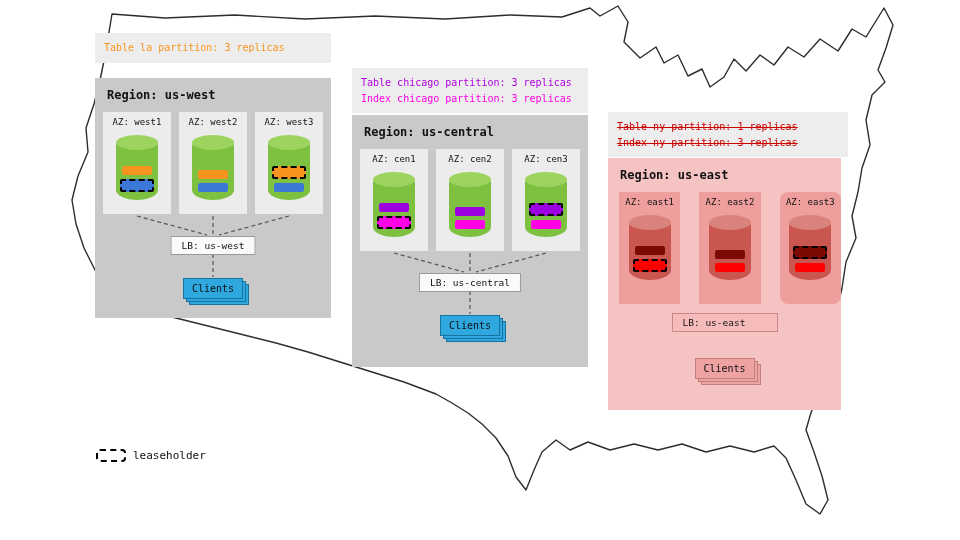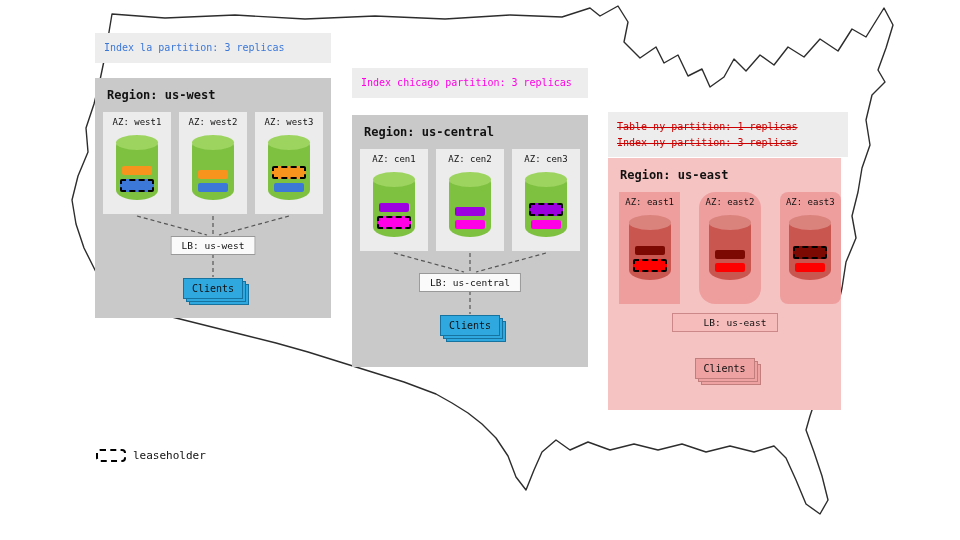--- a/index.html
+++ b/index.html
@@ -49,21 +49,21 @@
   .bar.lease { border:2px dashed #000; width:30px; height:9px; }
 
   .connectors { position:absolute; left:0; top:0; pointer-events:none; }
   .connectors line { stroke:#555; stroke-width:1.2; stroke-dasharray:4 3; }
 
   .lb {
     position:absolute; top:158px; left:50%; transform:translateX(-50%);
     border:1px solid #999; padding:3px 10px; font-size:9.5px; white-space:nowrap;
     z-index:2;
   }
-  .region.failed .lb { top:155px; min-width:84px; text-align:right; }
+  .region.failed .lb { top:155px; min-width:84px; text-align:left; }
 
   .clients {
     position:absolute; top:200px; left:50%; transform:translateX(-50%);
     width:58px; height:19px; border:1px solid;
     display:flex; align-items:center; justify-content:center;
     font-size:10px; z-index:2;
   }
 
   .legend {
     position:absolute; left:96px; top:449px; z-index:3;
@@ -83,21 +83,21 @@
          L 893 25 L 886 48 L 878 70 L 885 82 L 872 95 L 866 120 L 870 145 L 862 168 L 858 192 L 852 216 L 856 238 L 846 262 L 842 288 L 836 314 L 830 340 L 824 366 L 818 392 L 810 416 L 806 430
          L 814 452 L 822 476 L 828 500 L 820 514 L 806 504 L 796 480 L 786 458 L 774 446
          L 754 452 L 730 446 L 706 452 L 682 444 L 658 450 L 634 444 L 610 450 L 588 442 L 570 450 L 556 440 L 542 452
          L 534 470 L 526 490 L 516 477 L 508 456 L 496 438 L 482 424 L 468 413 L 452 403 L 436 394
          L 404 382 L 372 372 L 340 362 L 308 352 L 276 343 L 244 335 L 212 327 L 180 319 L 148 311 L 120 303 L 108 296
          L 96 272 L 84 248 L 76 224 L 72 200 L 78 176 L 88 152 L 86 128 L 94 104 L 100 80 L 105 56 L 109 32 Z" fill="none" stroke="#2d2d2d" stroke-width="1.4" stroke-linejoin="round"></path>
   </svg>
 
   <div id="regions-root">
       <div class="annotation ann-west">
-        <div class="ann-line" style="color: rgb(60, 120, 216);">Index la partition: 3 replicas</div>
+        <div class="ann-line" style="color: rgb(247, 148, 29);">Table la partition: 3 replicas</div>
       </div>
       <div class="region reg-west" style="background: rgb(201, 201, 201);">
         <div class="region-title">Region: us-west</div>
         <div class="az-row">
           <div class="az" style="background: rgb(236, 236, 236);">
             <div class="az-label">AZ: west1</div>
             <div class="cyl" style="background: rgb(126, 193, 65); --cyltop: #9dd45f;">
               <div class="bar" style="background: rgb(247, 148, 29);"></div>
               <div class="bar lease" style="background: rgb(60, 120, 216);"></div>
             </div>
@@ -120,20 +120,21 @@
         <svg class="connectors" width="236" height="252">
           <line x1="42" y1="138" x2="112" y2="157"></line>
           <line x1="118" y1="138" x2="118" y2="157"></line>
           <line x1="194" y1="138" x2="124" y2="157"></line>
           <line x1="118" y1="176" x2="118" y2="199"></line>
         </svg>
         <div class="lb" style="background: rgb(250, 250, 250); border-color: rgb(153, 153, 153);">LB: us-west</div>
         <div class="clients" style="background: rgb(47, 168, 224); border-color: rgb(22, 114, 159); box-shadow: rgb(47, 168, 224) 3px 3px 0px -1px, rgb(22, 114, 159) 3px 3px 0px 0px, rgb(47, 168, 224) 6px 6px 0px -1px, rgb(22, 114, 159) 6px 6px 0px 0px;">Clients</div>
       </div>
       <div class="annotation ann-central">
+        <div class="ann-line" style="color: rgb(176, 0, 224);">Table chicago partition: 3 replicas</div>
         <div class="ann-line" style="color: rgb(255, 0, 230);">Index chicago partition: 3 replicas</div>
       </div>
       <div class="region reg-central" style="background: rgb(201, 201, 201);">
         <div class="region-title">Region: us-central</div>
         <div class="az-row">
           <div class="az" style="background: rgb(236, 236, 236);">
             <div class="az-label">AZ: cen1</div>
             <div class="cyl" style="background: rgb(126, 193, 65); --cyltop: #9dd45f;">
               <div class="bar" style="background: rgb(157, 0, 224);"></div>
               <div class="bar lease" style="background: rgb(255, 0, 230);"></div>
@@ -170,21 +171,21 @@
       <div class="region reg-east failed" style="background: rgb(246, 195, 195);">
         <div class="region-title">Region: us-east</div>
         <div class="az-row">
           <div class="az" style="background: rgb(239, 158, 158);">
             <div class="az-label">AZ: east1</div>
             <div class="cyl" style="background: rgb(201, 86, 79); --cyltop: #da837d;">
               <div class="bar" style="background: rgb(124, 10, 2);"></div>
               <div class="bar lease" style="background: rgb(255, 0, 0);"></div>
             </div>
           </div>
-          <div class="az" style="background: rgb(239, 158, 158); border-radius: 16px;">
+          <div class="az" style="background: rgb(239, 158, 158);">
             <div class="az-label">AZ: east2</div>
             <div class="cyl" style="background: rgb(201, 86, 79); --cyltop: #da837d;">
               <div class="bar" style="background: rgb(124, 10, 2);"></div>
               <div class="bar" style="background: rgb(255, 0, 0);"></div>
             </div>
           </div>
           <div class="az" style="background: rgb(239, 158, 158); border-radius: 8px;">
             <div class="az-label">AZ: east3</div>
             <div class="cyl" style="background: rgb(201, 86, 79); --cyltop: #da837d;">
               <div class="bar lease" style="background: rgb(124, 10, 2);"></div>

